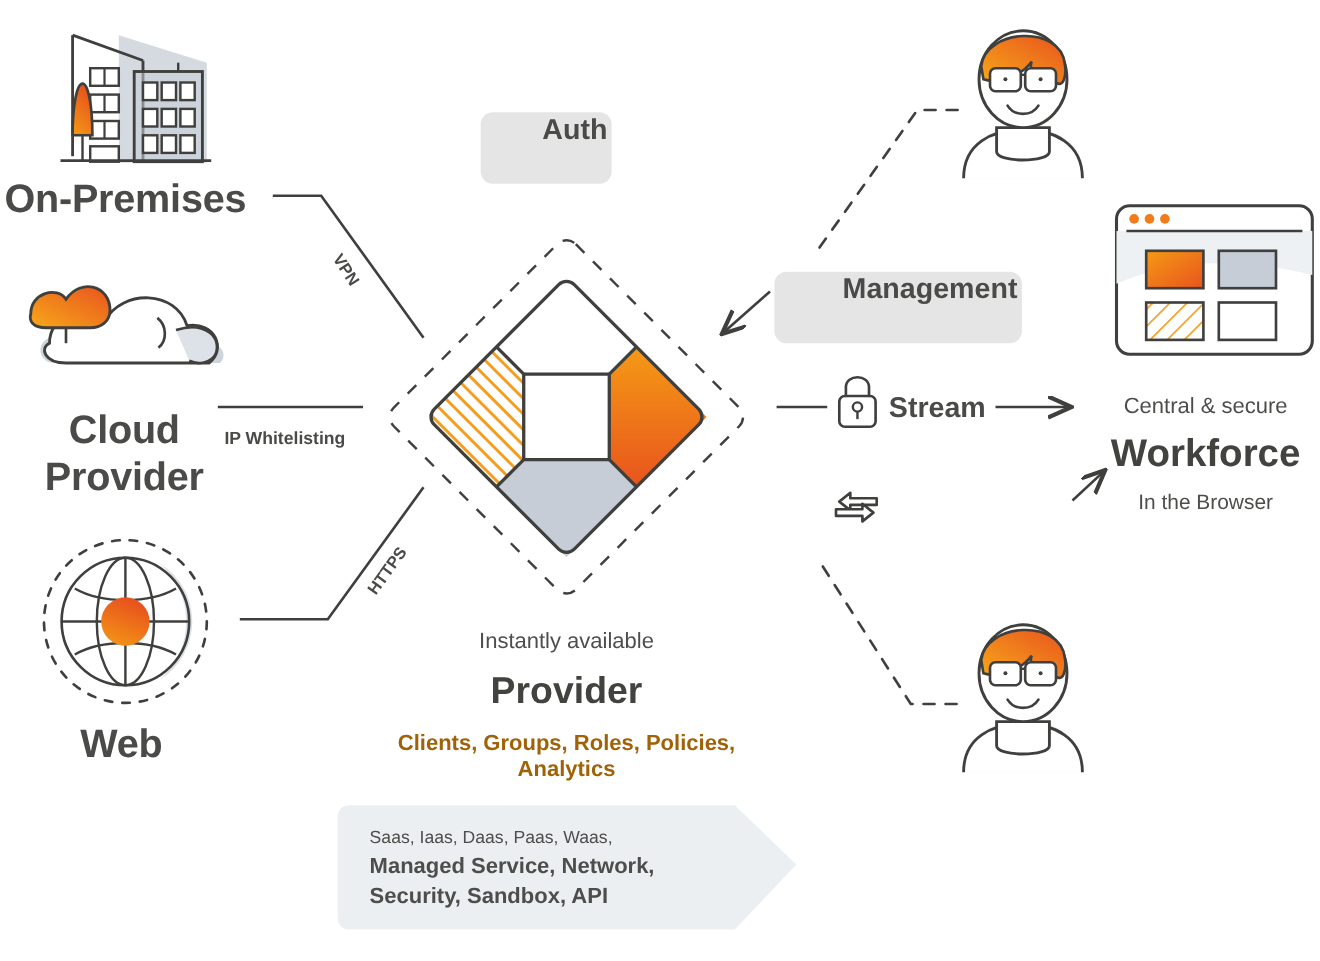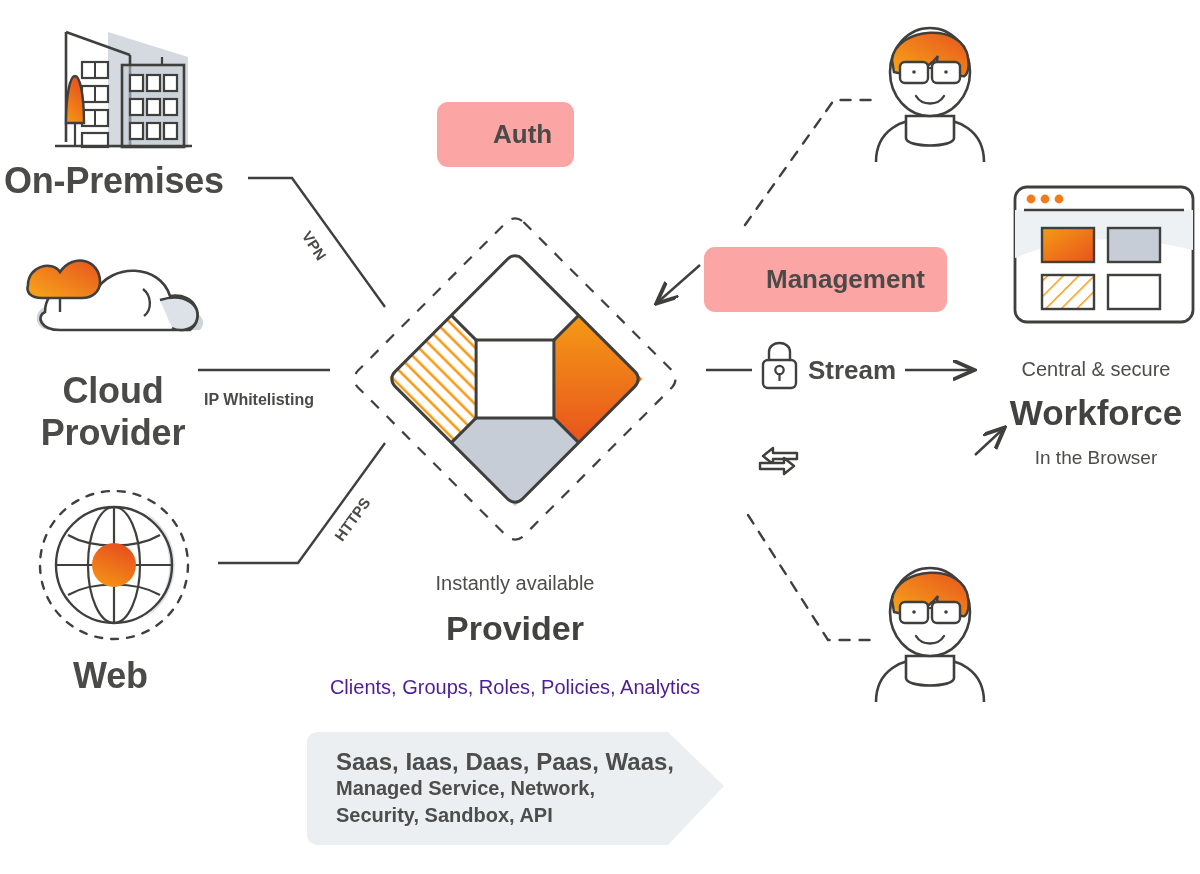--- a/index.html
+++ b/index.html
@@ -6,22 +6,22 @@
   body{
     width:1200px;height:874px;position:relative;overflow:hidden;
     font-family:"Liberation Sans","DejaVu Sans",sans-serif;
     color:#4a4a48;
   }
   #stage{position:absolute;inset:0;width:1200px;height:874px;}
   svg.layer{position:absolute;left:0;top:0;width:1200px;height:874px;overflow:visible;}
   .txt{position:absolute;white-space:nowrap;}
   .lbl-huge{font-size:36px;font-weight:bold;color:#4a4a48;letter-spacing:-0.2px;}
   .badge{
-    position:absolute;display:flex;align-items:center;gap:13px;
-    background:#fca5a5;border-radius:11px;padding:0 22px;height:65px;
+    position:absolute;display:flex;gap:13px;
+    background:#e5e5e5;border-radius:11px;padding:0 4px;height:65px;
   }
   .badge .bl{font-size:26px;font-weight:bold;color:#4a4a48;}
   .plain-badge{position:absolute;display:flex;align-items:center;gap:13px;height:50px;}
   .plain-badge .bl{font-size:26px;font-weight:bold;color:#4a4a48;}
   .rot{transform-origin:left top;}
   .callout-wrap{position:absolute;}
   .cap{position:absolute;text-align:center;}
   .cap .sub{font-size:20px;color:#4d4d4b;}
   .cap .main{font-size:34px;font-weight:bold;color:#42423f;line-height:1.25;}
   .cap .tiny{font-size:19px;color:#4d4d4b;}
@@ -277,25 +277,25 @@
   </div>
 
   <div class="plain-badge" style="left:808px;top:345px;">
     <span class="bl">Stream</span>
   </div>
 
 
   <div class="cap" style="left:315px;top:572px;width:400px;">
     <div class="sub">Instantly available</div>
     <div class="main" style="margin-top:12px;">Provider</div>
-    <div class="tiny" style="margin-top:26px;font-weight:400;color:#4c1d95;font-size:20px;">Clients, Groups, Roles, Policies, Analytics</div>
+    <div class="tiny" style="margin-top:15px;font-weight:700;color:#a16207;font-size:20px;">Clients, Groups, Roles, Policies, Analytics</div>
   </div>
 
   <div class="callout-wrap" style="left:336px;top:748px;width:340px;">
-    <div style="font-size:24px;line-height:27px;color:#4d4d4b;font-weight:700;">Saas, Iaas, Daas, Paas, Waas,</div>
+    <div style="font-size:16px;line-height:27px;color:#4d4d4b;font-weight:400;">Saas, Iaas, Daas, Paas, Waas,</div>
     <div style="font-size:20px;line-height:27px;color:#4d4d4b;font-weight:600;">Managed Service, Network,</div>
     <div style="font-size:20px;line-height:27px;color:#4d4d4b;font-weight:600;">Security, Sandbox, API</div>
   </div>
 
   <div class="cap" style="left:990px;top:358px;width:212px;">
     <div class="sub">Central &amp; secure</div>
     <div class="main" style="margin-top:10px;font-size:35px;">Workforce</div>
     <div class="tiny" style="margin-top:12px;">In the Browser</div>
   </div>
 

